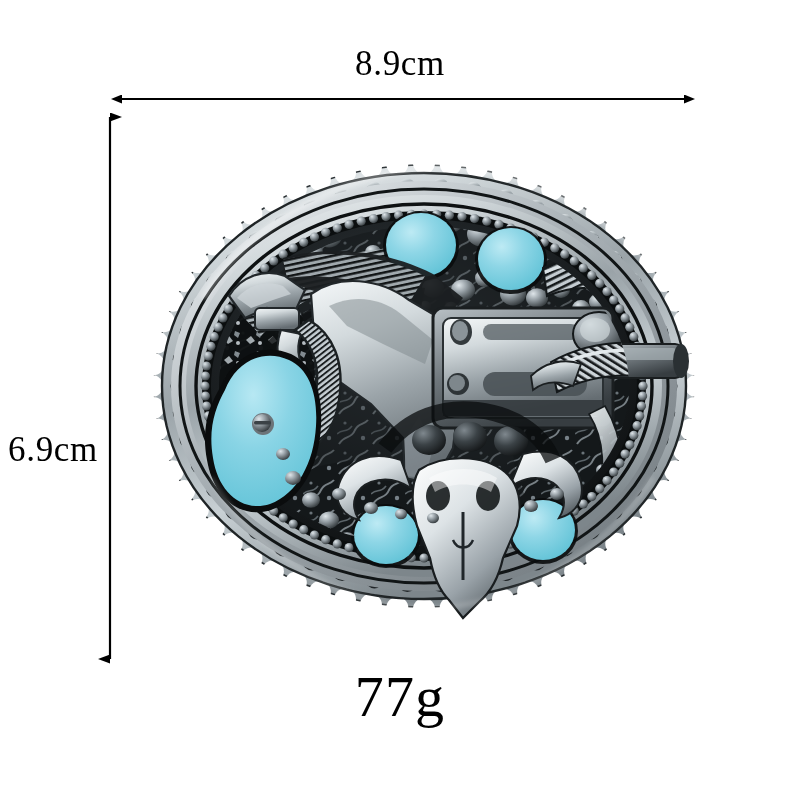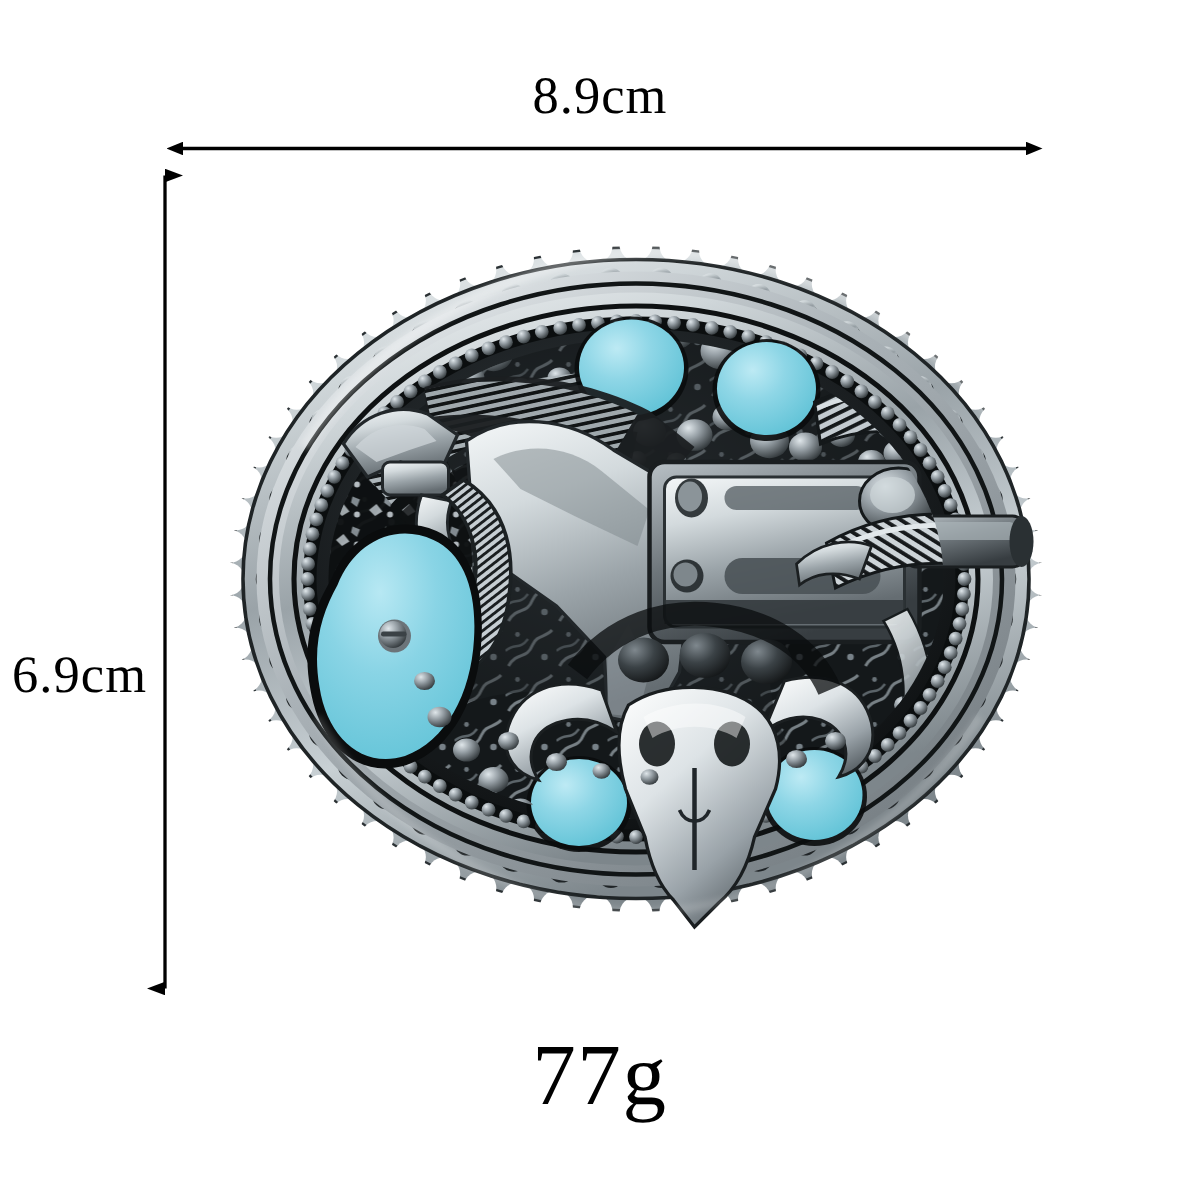--- a/index.html
+++ b/index.html
@@ -39,21 +39,21 @@
   }
   #height-label {
     left: 8px;
     top: 396px;
     font-size: 35px;
     line-height: 1;
     margin-top: 36px;
   }
   #weight-label {
     left: 0;
-    top: 688px;
+    top: 668px;
     width: 800px;
     text-align: center;
     font-size: 58px;
     line-height: 1;
   }
 
   .dim-svg {
     position: absolute;
     left: 0;
     top: 0;

